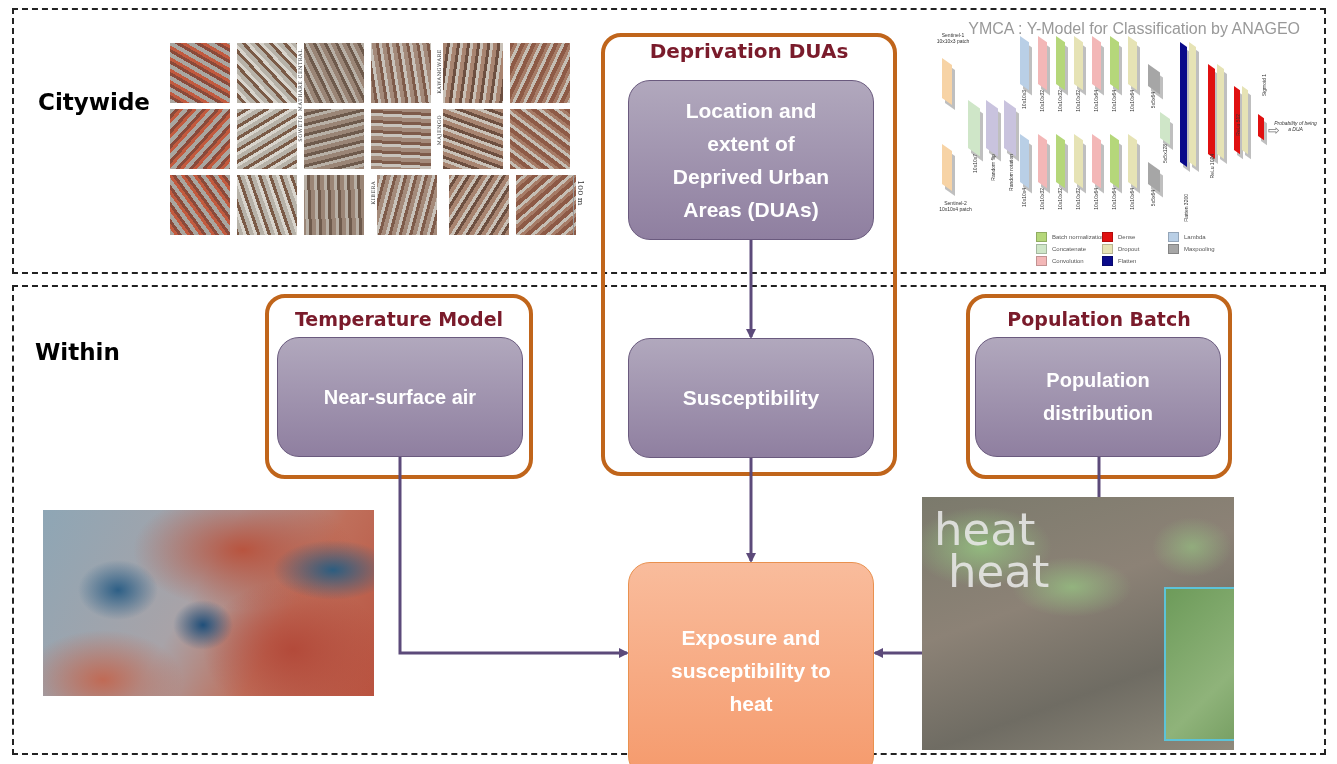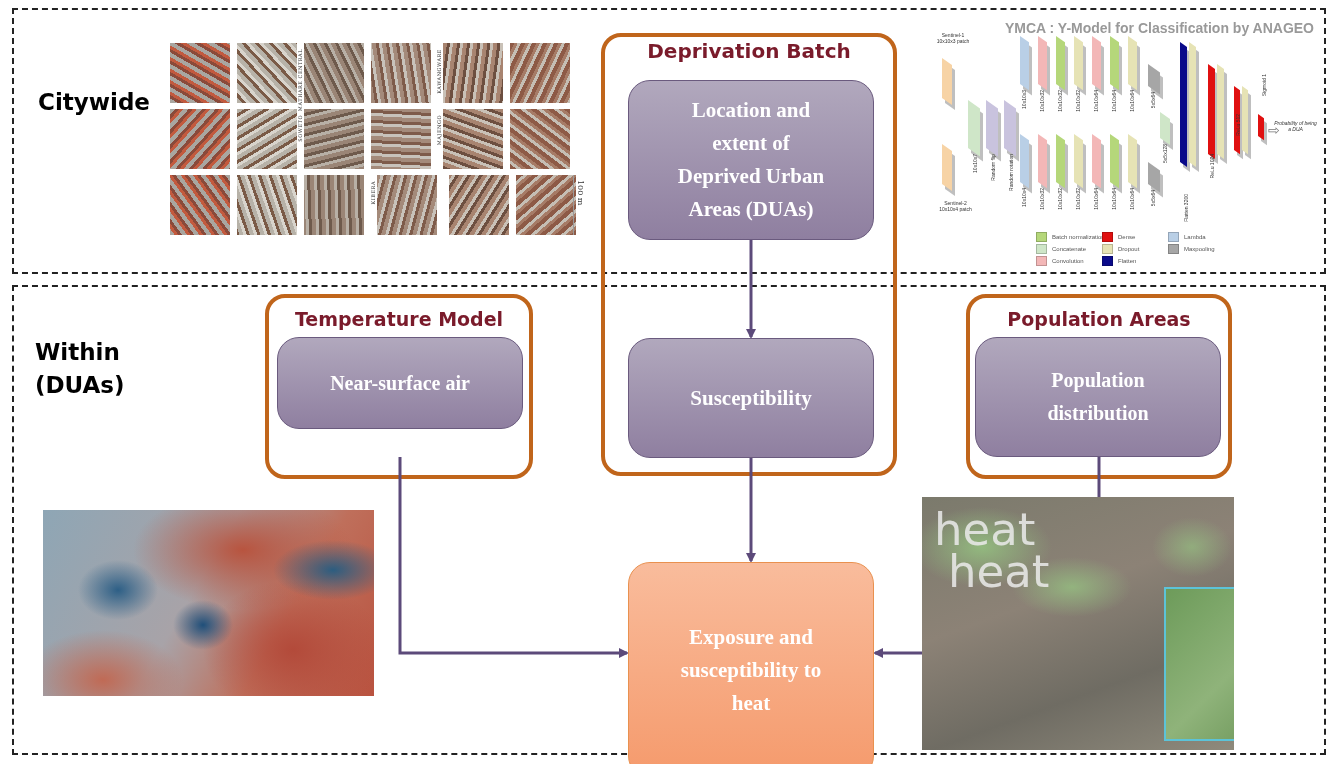--- a/index.html
+++ b/index.html
@@ -19,44 +19,44 @@
                  font-family:"DejaVu Sans", sans-serif; color:#7a1b2b; font-size:19px; }
   #frame-deprivation { left:601px; top:33px; width:296px; height:443px; }
   #frame-deprivation .model-title { top:2px; font-size:20px; }
   #frame-temperature { left:265px; top:294px; width:268px; height:185px; }
   #frame-temperature .model-title { top:10px; }
   #frame-population { left:966px; top:294px; width:266px; height:185px; }
   #frame-population .model-title { top:10px; }
 
   .node { position:absolute; border-radius:22px; box-sizing:border-box; display:flex;
           align-items:center; justify-content:center; text-align:center;
-          color:#ffffff; font-weight:bold; font-family:Liberation Serif, serif; }
+          color:#ffffff; font-weight:bold; font-family:Liberation Sans, sans-serif; }
   .node.purple { background:linear-gradient(#b1a8bd, #8f7fa0); border:1px solid #6a5a7e; }
   .node.orange { background:linear-gradient(#f9bc9c, #f59a6c); border:1px solid #e9914f; }
   .node span { display:block; }
   #node-dua { left:628px; top:80px; width:246px; height:160px; font-size:21px; line-height:33px; }
   #node-susc { left:628px; top:338px; width:246px; height:120px; font-size:21px; }
-  #node-temp { left:277px; top:337px; width:246px; height:92px; font-size:20px; line-height:33px; }
+  #node-temp { left:277px; top:337px; width:246px; height:120px; font-size:20px; line-height:33px; }
   #node-pop { left:975px; top:337px; width:246px; height:120px; font-size:20px; line-height:33px; }
   #node-exposure { left:628px; top:562px; width:246px; height:216px; font-size:21px; line-height:33px; }
 
   svg.connectors { position:absolute; left:0; top:0; width:1337px; height:764px; pointer-events:none; }
 
   
   .img { position:absolute; overflow:hidden; }
   #tiles { left:170px; top:43px; width:420px; height:194px; }
   .tile { position:absolute; width:60px; height:60px; }
   .tile-label { position:absolute; font-size:5px; color:#333; writing-mode:vertical-rl;
                 transform:rotate(180deg); font-family:"DejaVu Serif", serif; letter-spacing:0.5px; }
   #scale-label { position:absolute; left:576px; top:180px; font-size:8px; writing-mode:vertical-rl;
                  font-family:"DejaVu Serif", serif; color:#333; }
   #scale-bar { position:absolute; left:573px; top:175px; width:1px; height:60px; background:#999; }
 
   #nn { left:928px; top:14px; width:392px; height:252px; }
-  #nn-title { position:absolute; right:6px; top:6px; font-size:14px; font-weight:bold; color:#999; }
+  #nn-title { position:absolute; right:20px; top:6px; font-size:16px; font-weight:normal; color:#999; }
   .nn-small { position:absolute; font-size:5px; color:#333; text-align:center; line-height:6px; }
   .nn-legend { position:absolute; font-size:6px; color:#555; display:flex; align-items:center; gap:5px; }
   .nn-legend i { display:inline-block; width:9px; height:8px; }
 
   #heatmap { left:43px; top:510px; width:331px; height:186px;
              background:
                radial-gradient(ellipse 40px 30px at 75px 80px, #2d5f86 0%, rgba(45,95,134,0) 100%),
                radial-gradient(ellipse 30px 25px at 160px 115px, #1f4f7a 0%, rgba(31,79,122,0) 100%),
                radial-gradient(ellipse 60px 30px at 290px 60px, #2c5d80 0%, rgba(44,93,128,0) 100%),
                radial-gradient(ellipse 90px 70px at 250px 140px, #b34a3a 0%, rgba(179,74,58,0) 100%),
@@ -78,21 +78,20 @@
 </style>
 </head>
 <body>
 
 <div class="panel" id="panel-top"></div>
 <div class="panel" id="panel-bottom"></div>
 
 <div class="section-label" id="label-citywide">Citywide</div>
 <div class="section-label" id="label-within">
   <span style="display:block">Within</span>
-  <span style="display:block">(DUAs)</span>
 </div>
 
 <div class="img" id="tiles">
     <div class="tile" style="left: 0px; top: 0px; background: repeating-linear-gradient(30deg, rgb(169, 166, 160) 0px, rgb(169, 166, 160) 4px, rgb(138, 74, 58) 4px, rgb(138, 74, 58) 7px, rgb(194, 90, 62) 7px, rgb(194, 90, 62) 10px);"></div>
     <div class="tile" style="left: 67px; top: 0px; background: repeating-linear-gradient(47deg, rgb(183, 178, 168) 0px, rgb(183, 178, 168) 4px, rgb(122, 90, 70) 4px, rgb(122, 90, 70) 7px, rgb(216, 212, 204) 7px, rgb(216, 212, 204) 10px);"></div>
     <div class="tile" style="left: 134px; top: 0px; background: repeating-linear-gradient(64deg, rgb(154, 133, 118) 0px, rgb(154, 133, 118) 4px, rgb(110, 90, 76) 4px, rgb(110, 90, 76) 7px, rgb(184, 176, 166) 7px, rgb(184, 176, 166) 10px);"></div>
     <div class="tile-label" style="left: 127px; top: 6px;">MATHARE CENTRAL</div>
     <div class="tile" style="left: 201px; top: 0px; background: repeating-linear-gradient(81deg, rgb(164, 138, 122) 0px, rgb(164, 138, 122) 4px, rgb(126, 91, 74) 4px, rgb(126, 91, 74) 7px, rgb(200, 194, 186) 7px, rgb(200, 194, 186) 10px);"></div>
     <div class="tile" style="left: 273px; top: 0px; background: repeating-linear-gradient(98deg, rgb(168, 132, 112) 0px, rgb(168, 132, 112) 4px, rgb(109, 79, 64) 4px, rgb(109, 79, 64) 7px, rgb(201, 193, 183) 7px, rgb(201, 193, 183) 10px);"></div>
     <div class="tile-label" style="left: 266px; top: 6px;">KAWANGWARE</div>
@@ -220,27 +219,27 @@
 
 <div class="img" id="satellite">
   <div id="satellite-text">
     <span style="display:block">heat</span>
     <span style="display:block;padding-left:14px">heat</span>
   </div>
   <div id="satellite-inset"></div>
 </div>
 
 <div class="model-frame" id="frame-deprivation">
-  <div class="model-title">Deprivation  Batch</div>
+  <div class="model-title">Deprivation  DUAs</div>
 </div>
 <div class="model-frame" id="frame-temperature">
   <div class="model-title">Temperature Model</div>
 </div>
 <div class="model-frame" id="frame-population">
-  <div class="model-title">Population Areas</div>
+  <div class="model-title">Population Batch</div>
 </div>
 
 <svg class="connectors">
   <defs>
     <marker id="arrow" markerWidth="10" markerHeight="10" refX="8" refY="5" orient="auto" markerUnits="userSpaceOnUse">
       <path d="M0,0 L10,5 L0,10 z" fill="#5c4a7a"></path>
     </marker>
   </defs>
   <line x1="751" y1="240" x2="751" y2="337" stroke="#5c4a7a" stroke-width="3" marker-end="url(#arrow)"></line>
   <line x1="751" y1="458" x2="751" y2="561" stroke="#5c4a7a" stroke-width="3" marker-end="url(#arrow)"></line>

